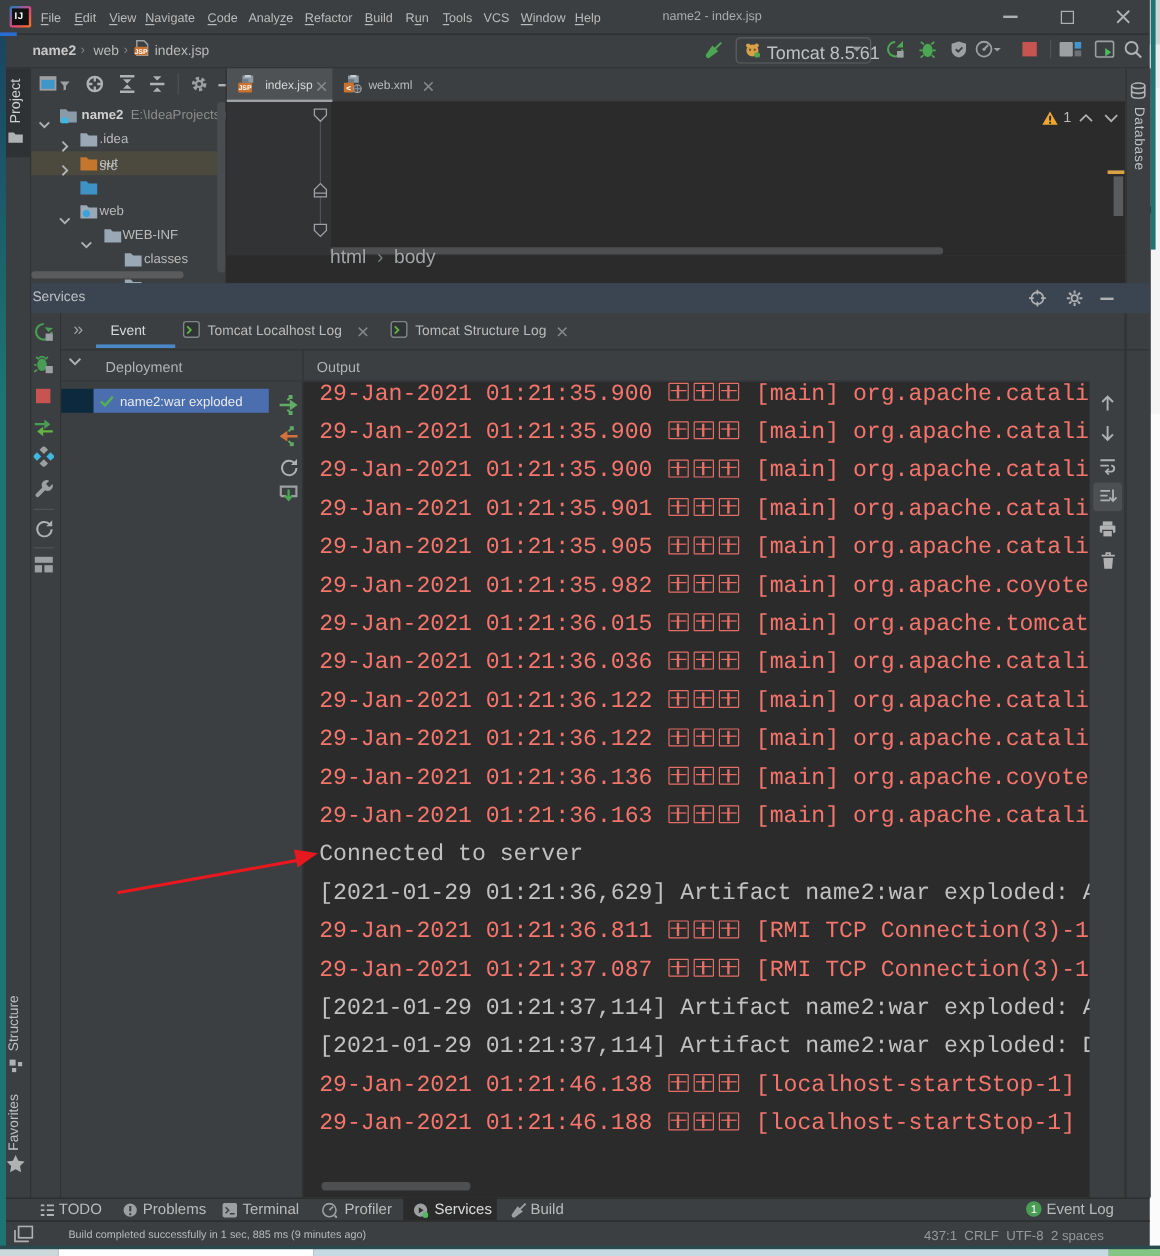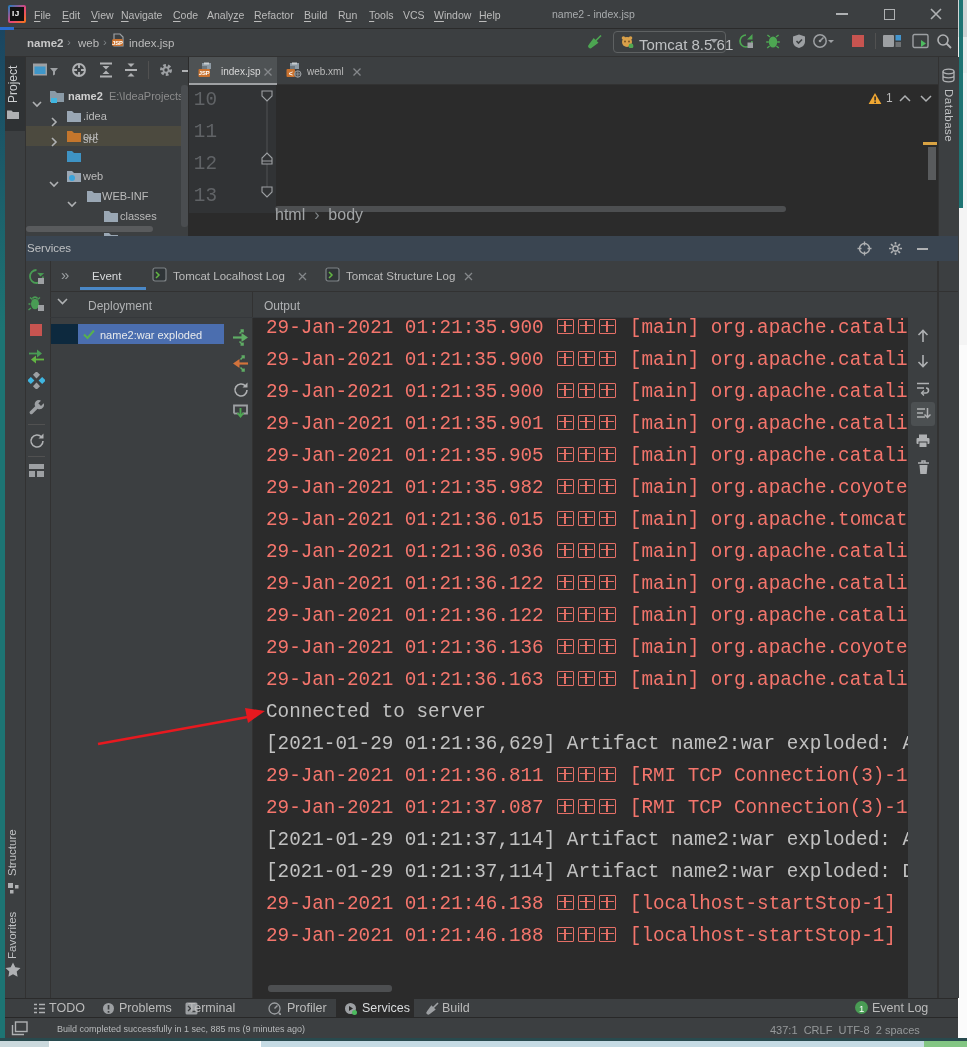--- a/index.html
+++ b/index.html
@@ -252,24 +252,20 @@
     </svg>
 <div class="a" style="left:307px;top:66px;font-size:10px;color:#BBB">web.xml</div>
 <svg class="a" style="left:351px;top:66px" width="12" height="12">
       <path d="M2.5 2.5 L9.5 9.5 M9.5 2.5 L2.5 9.5" stroke="#85888B" stroke-width="1.3"></path>
     </svg>
 <div class="a" style="left:189px;top:84px;width:749px;height:1px;background:#323232"></div>
 <div class="a" style="left:189px;top:82.5px;width:88px;height:2.5px;background:#9FA1A4"></div>
 
 <div class="a" style="left:189px;top:85px;width:749px;height:128px;background:#2B2B2B;overflow:hidden">
  <div class="a" style="left:0;top:0;width:87px;height:128px;background:#313335"></div>
- <div class="mono a" style="left:0;top:-1px;width:87px;color:#606366;text-align:right"><span style="display:block;padding-right:59px">10
-11
-12
-13</span></div>
 
  <svg class="a" style="left:71px;top:0" width="14" height="128">
    <path d="M7 16 v87" stroke="#505254" stroke-width="1"></path>
    <g stroke="#9DA0A3" fill="#313335" stroke-width="1.1">
    <path d="M2 6 h10 v5 l-5 5 l-5 -5 z"></path>
    <path d="M2 76 h10 v-3 l-5 -5 l-5 5 z M2 76 v3 h10 v-3"></path>
    <path d="M2 102 h10 v5 l-5 5 l-5 -5 z"></path>
    </g>
  </svg>
 
@@ -467,21 +463,21 @@
 <svg class="a" style="left:102px;top:1002px" width="13" height="13">
       <circle cx="6.5" cy="6.5" r="5.5" fill="#9DA0A3"></circle>
       <rect x="5.7" y="3" width="1.7" height="4.5" fill="#3C3F41"></rect>
       <rect x="5.7" y="9" width="1.7" height="1.7" fill="#3C3F41"></rect>
     </svg>
 <div class="a" style="left:119px;top:1001px;font-size:12.5px">Problems</div>
 <svg class="a" style="left:185px;top:1002px" width="13" height="13">
       <rect x="0.5" y="0.5" width="12" height="12" rx="1.5" fill="#9DA0A3"></rect>
       <path d="M3 4 l2.5 2.5 L3 9 M6.5 9.5 h4" stroke="#3C3F41" fill="none" stroke-width="1.3"></path>
     </svg>
-<div class="a" style="left:188px;top:1001px;font-size:12.5px">Terminal</div>
+<div class="a" style="left:202px;top:1001px;font-size:12.5px">Terminal</div>
 <svg class="a" style="left:268px;top:1002px" width="13" height="13">
       <circle cx="6.5" cy="6.5" r="5.5" stroke="#9DA0A3" fill="none" stroke-width="1.3"></circle>
       <path d="M6.5 6.5 L9.5 3.5" stroke="#9DA0A3" stroke-width="1.4"></path>
       <path d="M11 11 l2 2" stroke="#9DA0A3" stroke-width="1.8"></path>
     </svg>
 <div class="a" style="left:287px;top:1001px;font-size:12.5px">Profiler</div>
 <svg class="a" style="left:344px;top:1002px" width="13" height="13">
       <circle cx="6.5" cy="6.5" r="5.5" fill="#9DA0A3"></circle>
       <path d="M5 4 l4 2.5 L5 9 z" fill="#2B2B2B"></path>
       <circle cx="10.5" cy="10.5" r="2.5" fill="#4DBB5F"></circle>

